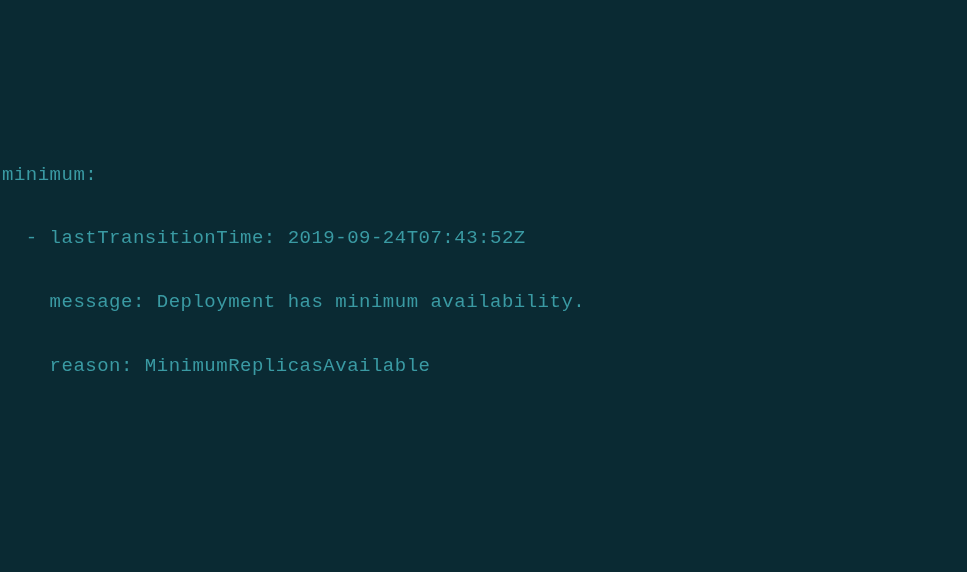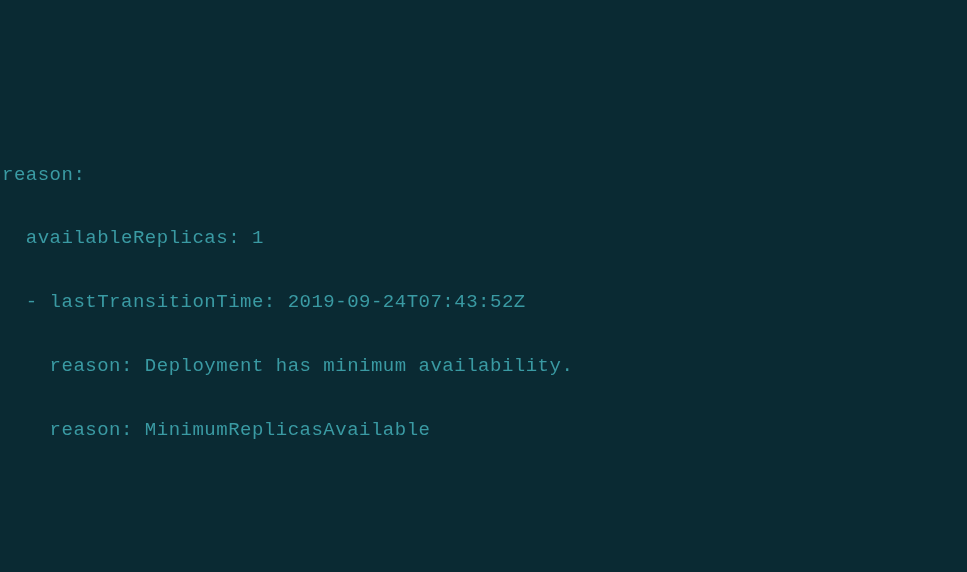--- a/index.html
+++ b/index.html
@@ -23,24 +23,23 @@
     .terminal {
       padding-left: 2px;
     }
   </style>
 </head>
 <body>
 
 
 
 <div class="terminal">
-<div>reason:</div>
-<div>  availableReplicas: 1</div>
+<div>minimum:</div>
 <div>  - lastTransitionTime: 2019-09-24T07:43:52Z</div>
-<div>    reason: Deployment has minimum availability.</div>
+<div>    message: Deployment has minimum availability.</div>
 <div>    reason: MinimumReplicasAvailable</div>
 
 
 
 
 
 
 
 
 

